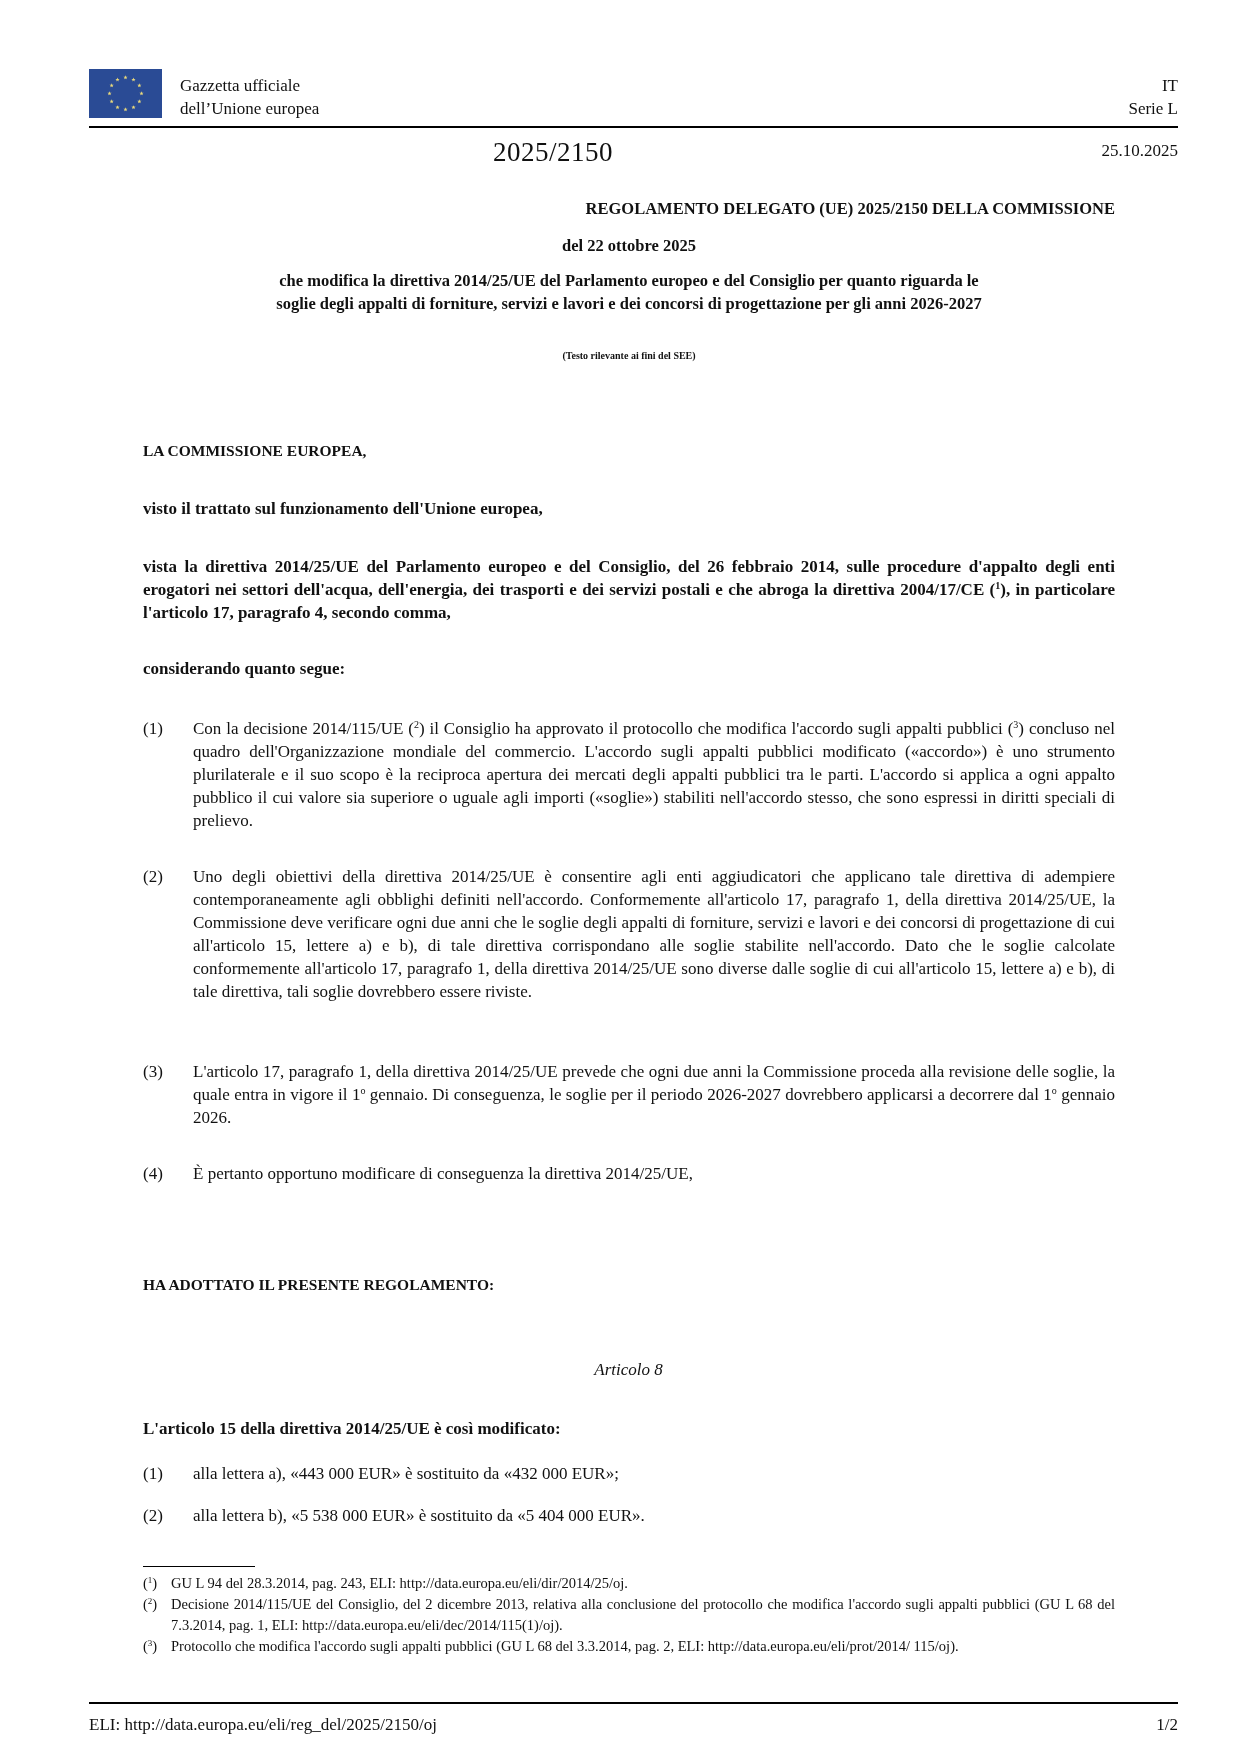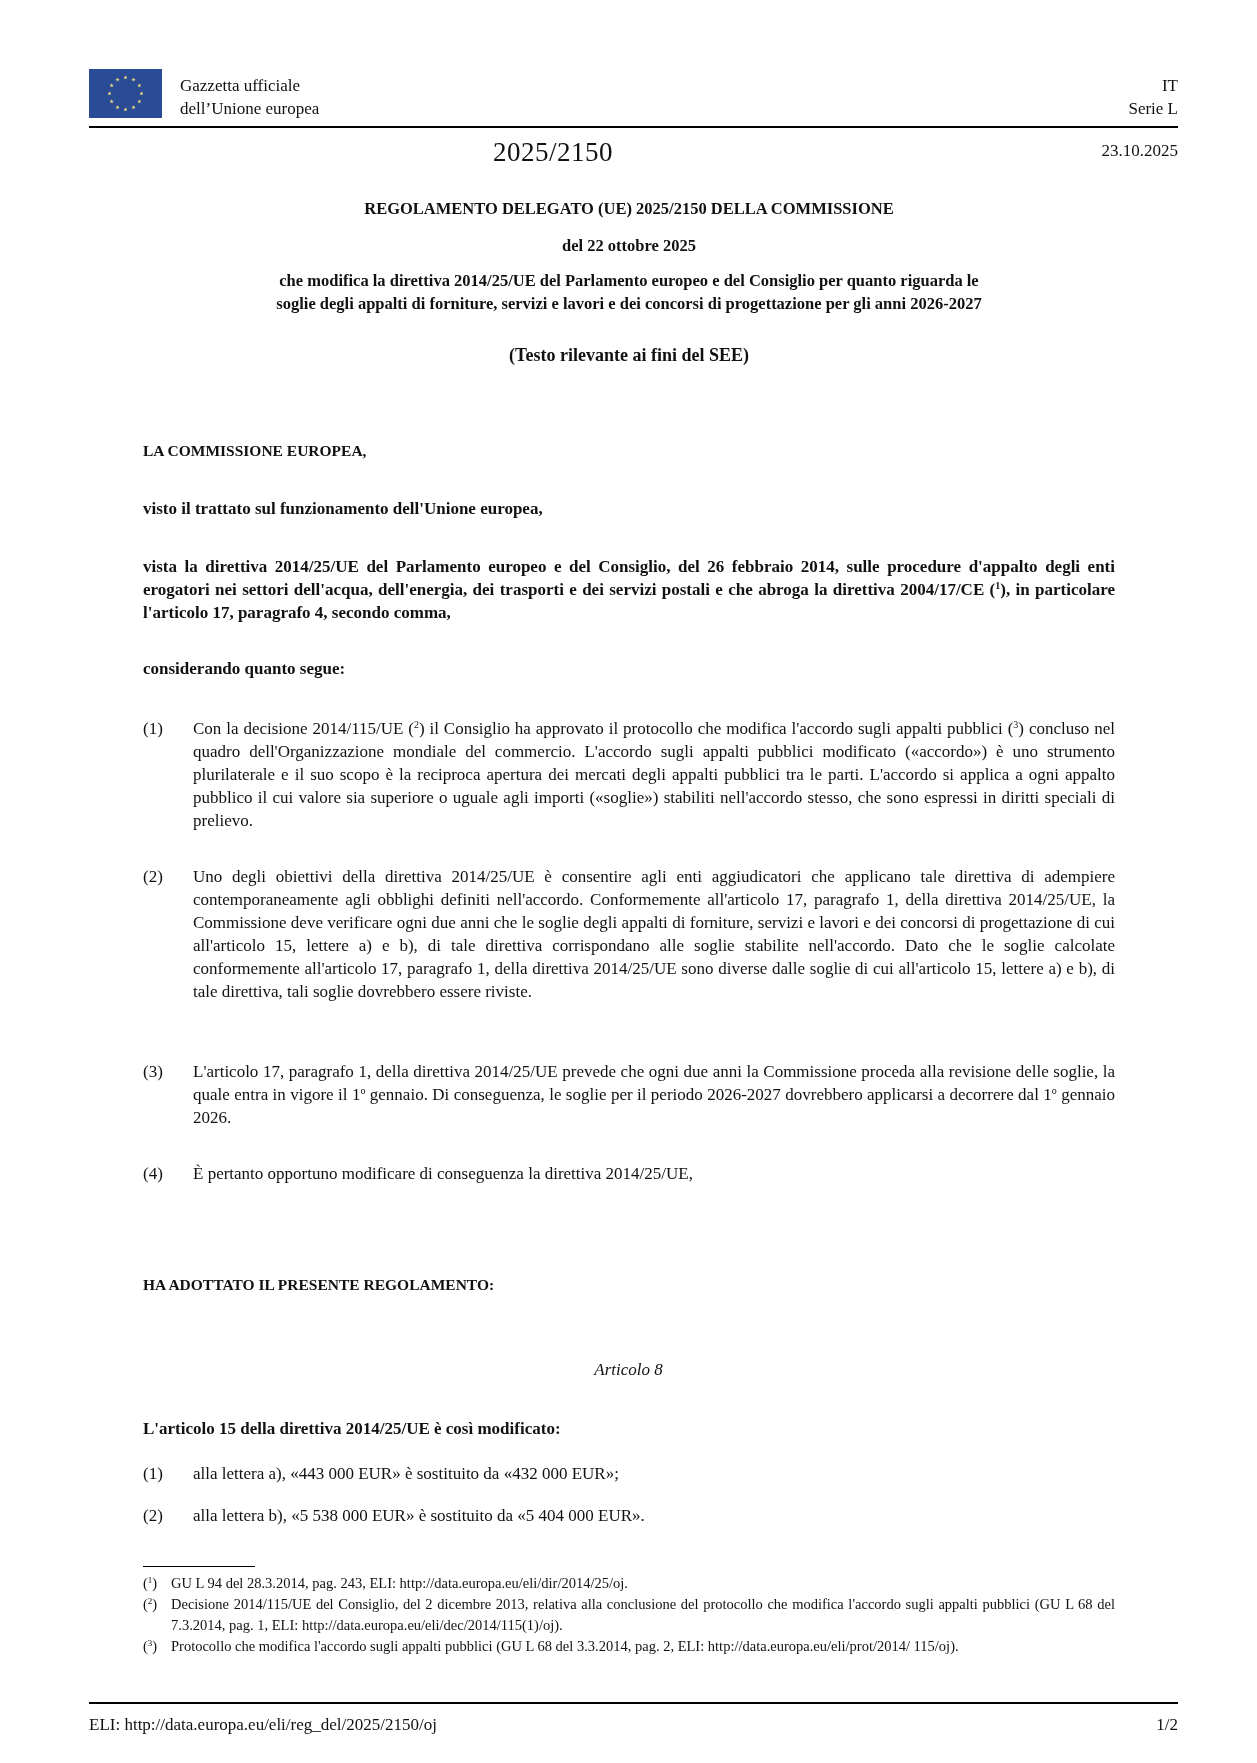--- a/index.html
+++ b/index.html
@@ -11,24 +11,24 @@
     .abs { position: absolute; }
     
     .flag { left: 89px; top: 69px; width: 73px; height: 49px; background: #2a4b95; }
     .flag svg { display: block; width: 73px; height: 49px; }
     .pubname { left: 180px; top: 74px; font-size: 17px; line-height: 23px; }
     .langseries { right: 79px; top: 74px; font-size: 17px; line-height: 23px; text-align: right; }
     .rule-top { left: 89px; top: 126px; width: 1089px; height: 2px; background: #000; }
     .docnum { left: 0; width: 1106px; top: 136px; text-align: center; font-size: 27px; line-height: 32px; letter-spacing: 0.5px; }
     .pubdate { right: 79px; top: 140px; font-size: 17px; line-height: 22px; }
     .title { left: 143px; width: 972px; text-align: center; font-weight: bold; font-size: 16.5px; line-height: 23px; }
-    .t1 { top: 197px; }
+    .t1 { top: 197px; text-align: right; }
     .t2 { top: 234px; }
     .t3 { top: 269px; }
-    .t4 { top: 344px; font-size: 18px; }
+    .t4 { top: 344px; font-size: 10px; }
     
     .para { left: 143px; width: 972px; font-size: 17px; line-height: 23px; text-align: justify; font-weight: bold; }
     .recital { left: 143px; width: 972px; font-size: 17px; line-height: 23px; }
     .recital .num { position: absolute; left: 0; top: 0; }
     .recital .txt { margin-left: 50px; text-align: justify; }
     .sup { font-size: 10px; vertical-align: 6px; line-height: 0; }
     .article-title { left: 0; width: 1257px; text-align: center; top: 1358px; font-size: 17px; font-style: italic; line-height: 23px; }
     
     .fn-rule { left: 143px; top: 1566px; width: 112px; height: 1px; background: #000; }
     .fn { left: 143px; width: 972px; font-size: 14.5px; line-height: 21px; }
@@ -65,21 +65,21 @@
 <div class="abs pubname">
   <div>Gazzetta ufficiale</div>
   <div>dell’Unione europea</div>
 </div>
 <div class="abs langseries">
   <div>IT</div>
   <div>Serie L</div>
 </div>
 <div class="abs rule-top"></div>
 <div class="abs docnum">2025/2150</div>
-<div class="abs pubdate">23.10.2025</div>
+<div class="abs pubdate">25.10.2025</div>
 
 <div class="abs title t1">REGOLAMENTO DELEGATO (UE) 2025/2150 DELLA COMMISSIONE</div>
 <div class="abs title t2">del 22 ottobre 2025</div>
 <div class="abs title t3">
   <div>che modifica la direttiva 2014/25/UE del Parlamento europeo e del Consiglio per quanto riguarda le</div>
   <div>soglie degli appalti di forniture, servizi e lavori e dei concorsi di progettazione per gli anni 2026-2027</div>
 </div>
 <div class="abs title t4">(Testo rilevante ai fini del SEE)</div>
 
 <div class="abs para" style="top:439px;font-size:15.5px;">LA COMMISSIONE EUROPEA,</div>

